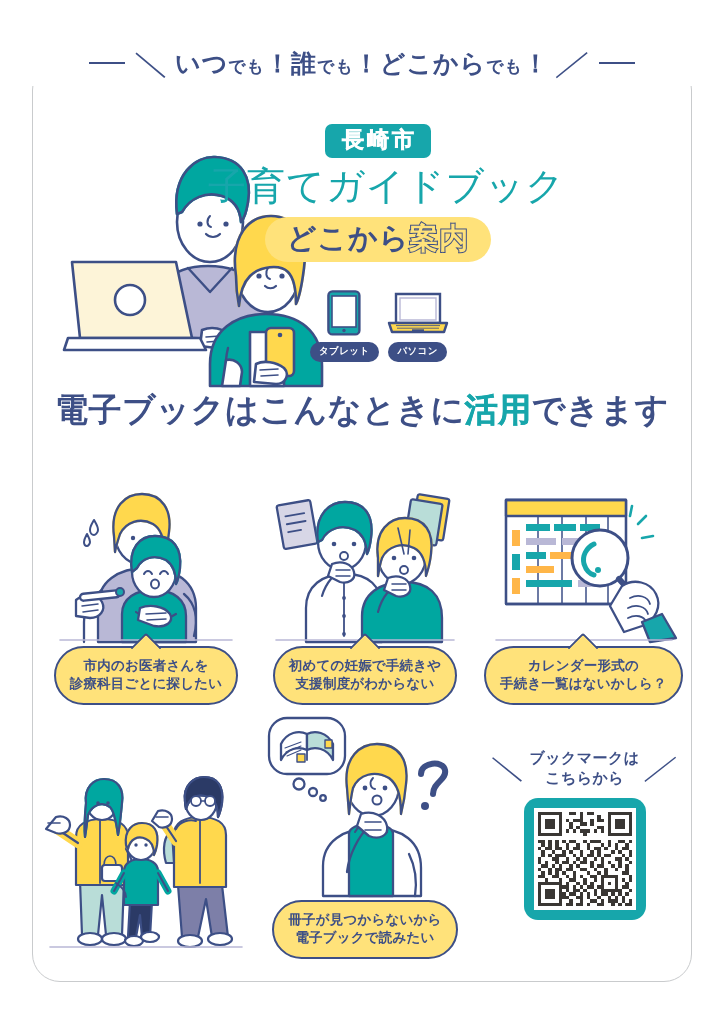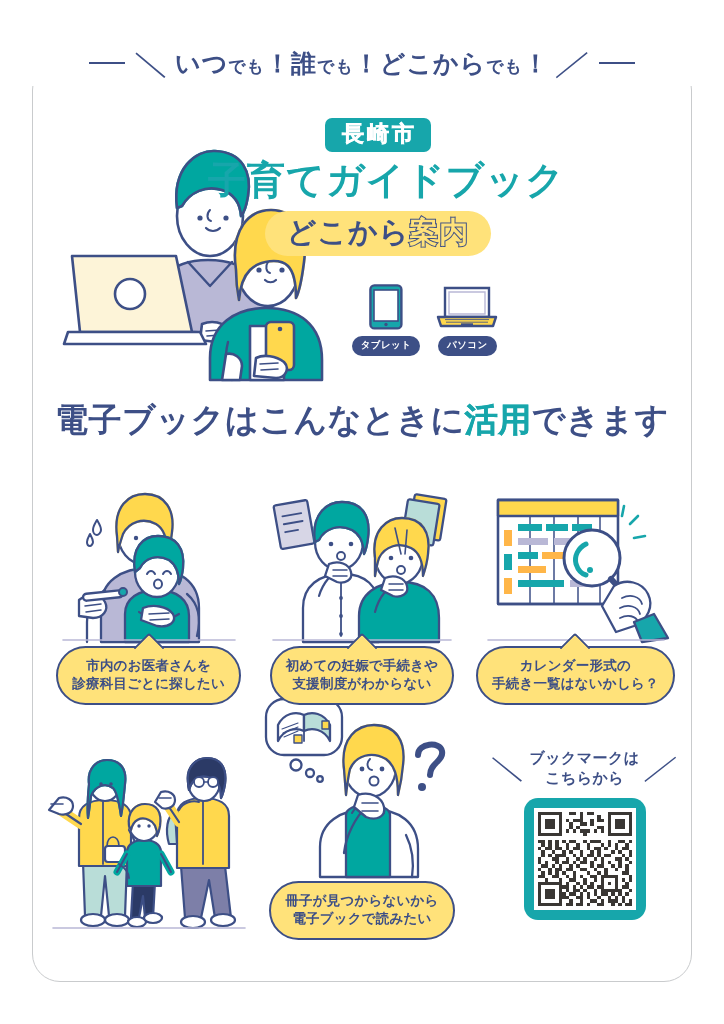--- a/index.html
+++ b/index.html
@@ -56,21 +56,21 @@
   .ribbon-text {
     font-size: 25px;
     font-weight: 700;
     color: #3d4f86;
     letter-spacing: 1px;
     white-space: nowrap;
   }
   .ribbon-text .sm { font-size: 17px; }
 
   
-  .hero { position: absolute; left: 32px; top: 100px; width: 568px; height: 280px; }
+  .hero { position: absolute; left: 32px; top: 106px; width: 568px; height: 280px; }
 
   .hero-illu { position: absolute; left: 28px; top: 10px; width: 280px; height: 270px; }
 
   .title-block { position: absolute; right: 52px; top: 18px; width: 340px; text-align: center; }
 
   .city-badge {
     display: inline-block;
     background: #17a6ab;
     color: #ffffff;
     font-size: 22px;
@@ -78,21 +78,21 @@
     letter-spacing: 3px;
     padding: 3px 14px 5px 17px;
     border-radius: 7px;
     line-height: 1.18;
     -webkit-text-stroke: 0.6px #ffffff;
   }
 
   .main-title {
     margin-top: 7px;
     font-size: 38px;
-    font-weight: 700;
+    font-weight: 400;
     color: #17a6ab;
     letter-spacing: 1px;
     line-height: 1.12;
     white-space: nowrap;
   }
 
   .sub-pill {
     margin-top: 9px;
     display: inline-block;
     background: #ffe27a;
@@ -107,39 +107,39 @@
   .sub-pill .p2 {
     font-size: 29px; font-weight: 700; color: #ffe27a; letter-spacing: 1px;
     -webkit-text-stroke: 2px #3d4f86;
     paint-order: stroke fill;
   }
 
   
   .devices {
     position: absolute; right: 60px; top: 178px;
     width: 230px;
-    display: flex; justify-content: center; align-items: flex-end; gap: 16px; margin-left: 10px;
+    display: flex; justify-content: flex-start; align-items: flex-end; gap: 8px; margin-left: 10px;
   }
   .dev { display: flex; flex-direction: column; align-items: center; }
   .dev-art { height: 52px; display: flex; align-items: flex-end; }
   .dev-label {
     margin-top: 6px;
     background: #3d4f86;
     color: #ffffff;
     font-size: 9.5px;
     font-weight: 700;
     border-radius: 999px;
     padding: 3px 9px 4px 9px;
     letter-spacing: 0.4px;
     white-space: nowrap;
   }
 
   
   .section-head {
-    position: absolute; left: 32px; top: 398px; width: 660px;
+    position: absolute; left: 32px; top: 388px; width: 660px;
     text-align: center;
     font-size: 33px;
     font-weight: 700;
     color: #3d4f86;
     letter-spacing: 0.5px;
     white-space: nowrap;
   }
   .section-head .hl {
     color: #17a6ab;
     -webkit-text-stroke: 0.5px #17a6ab;
@@ -147,20 +147,21 @@
 
   
   .grid {
     position: absolute; left: 46px; top: 490px;
     width: 632px;
     display: grid;
     grid-template-columns: repeat(3, 1fr);
     grid-template-rows: 215px 235px;
     column-gap: 8px;
     row-gap: 0px;
+    gap: 19px;
   }
   .card { position: relative; display: flex; flex-direction: column; align-items: center; justify-content: flex-end; }
   .card-art { flex: 1; width: 100%; display: flex; align-items: flex-end; justify-content: center; padding-bottom: 4px; }
 
   .bubble {
     position: relative;
     background: #ffe27a;
     border: 2px solid #3d4f86;
     border-radius: 999px;
     padding: 9px 14px 10px 14px;

